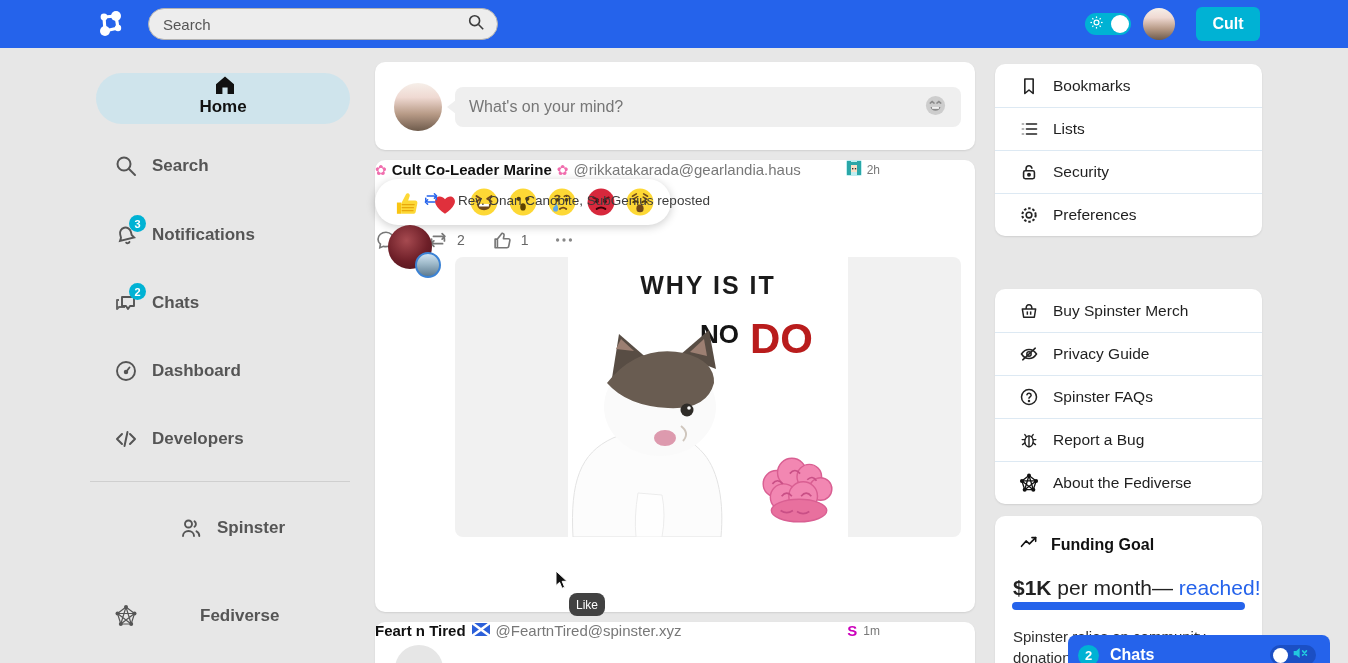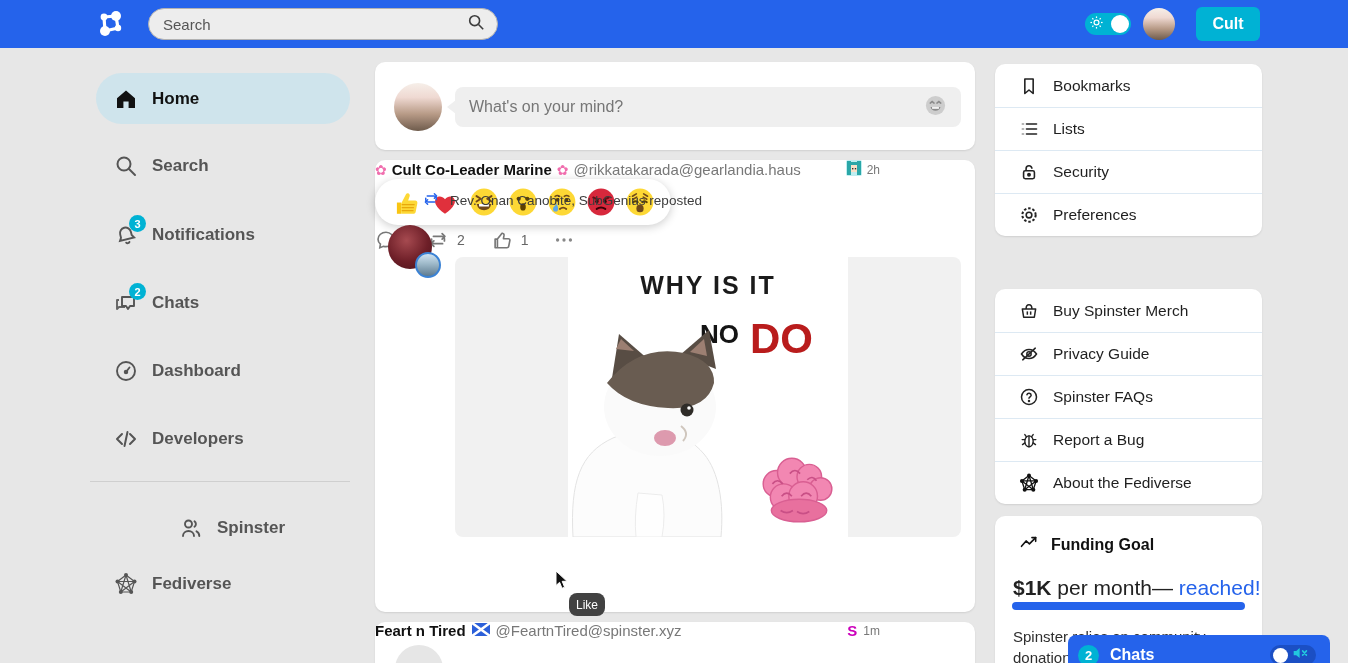--- a/index.html
+++ b/index.html
@@ -22,41 +22,41 @@
   .avatar { border-radius:50%; }
   #nav-avatar { left:1143px; top:8px; width:32px; height:32px;
     background:linear-gradient(180deg,#f6efe9 0%,#efd9d2 30%,#b79a86 65%,#6e5b4c 100%); }
   #post-btn { left:1196px; top:7px; width:64px; height:34px; background:#00b2d4; color:#fff;
     font-weight:bold; font-size:16px; border:none; border-radius:6px; cursor:pointer; }
 
   
   .side-item { left:96px; width:254px; height:40px; display:flex; align-items:center; color:#555;
     font-size:17px; font-weight:bold; cursor:pointer; }
   .side-item .ic { width:24px; height:24px; margin:0 14px 0 18px; position:relative; }
-  .side-item.active { background:#cfe4ec; border-radius:26px; height:51px; color:#111; }
+  .side-item.active { background:#cfe4ec; border-radius:26px; height:51px; color:#111;flex-direction:column; }
   .badge { position:absolute; top:-8px; right:-8px; min-width:17px; height:17px; border-radius:9px;
     background:#00b2d4; color:#fff; font-size:11px; font-weight:bold; display:flex;
     align-items:center; justify-content:center; padding:0 3px; }
   #side-divider { left:90px; top:481px; width:260px; height:1px; background:#cfcfcf; }
 
   
   #composer { left:375px; top:62px; width:600px; height:88px; }
   #composer-avatar { left:19px; top:21px; width:48px; height:48px;
     background:linear-gradient(180deg,#f6efe9 0%,#efd9d2 30%,#b79a86 65%,#6e5b4c 100%); }
   #composer-bubble { left:80px; top:25px; width:506px; height:40px; background:#efefef;
     border-radius:8px; display:flex; align-items:center; padding:0 14px; }
   #composer-bubble:before { content:""; position:absolute; left:-8px; top:13px;
     border:7px solid transparent; border-right:9px solid #efefef; border-left:none; }
   #composer-bubble input { flex:1; border:none; outline:none; background:transparent;
     font-size:16px; color:#444; font-family:"Liberation Sans",sans-serif; }
   #composer-bubble input::placeholder { color:#767676; }
 
   
   #post-card { left:375px; top:160px; width:600px; height:452px; }
-  #repost-row { left:47px; top:30px; display:flex; align-items:center; gap:10px;
+  #repost-row { left:47px; top:30px; display:flex; align-items:center; gap:18px;
     font-size:13.5px; color:#3c3c3c; }
   #post-avatar { left:13px; top:65px; width:44px; height:44px;
     background:radial-gradient(circle at 42% 35%, #a64a50 0%, #6e1f28 55%, #471219 100%); }
   #post-avatar-mini { left:40px; top:92px; width:26px; height:26px; border:2px solid #3b82d4;
     background:linear-gradient(180deg,#cfe3f2 0%,#9db8c8 45%,#5e7b90 100%); }
   #post-name-row { left:80px; top:67px; width:505px; display:flex; align-items:center; gap:5px;
     font-size:15px; white-space:nowrap; }
   .name-flower { color:#f06eae; font-size:14px; }
   .display-name { font-weight:bold; color:#111; }
   .handle { color:#787878; overflow:hidden; text-overflow:ellipsis; }
@@ -228,21 +228,21 @@
   <span class="ic">
     <svg viewBox="0 0 24 24" width="24" height="24" fill="none" stroke="#555" stroke-width="1.9" stroke-linecap="round">
       <circle cx="9.5" cy="8" r="3.5"></circle>
         <path d="M4 20c0-3 2.5-5 5.5-5s5.5 2 5.5 5"></path>
       <path d="M15.5 5.2a3.5 3.5 0 0 1 0 5.6"></path>
         <path d="M17.5 15.3c1.7.8 2.8 2.5 2.8 4.7"></path>
       </svg>
   </span>
   <span>Spinster</span>
 </div>
-<div class="abs side-item" style="top:564px;">
+<div class="abs side-item" style="top:596px;gap:48px;">
   <span class="ic">
     <svg viewBox="0 0 24 24" width="24" height="24">
       <g stroke="#555" stroke-width="1.2" fill="none">
         <path d="M12 3 3.5 9.5 6.8 20h10.4l3.3-10.5z"></path>
         <path d="M12 3 6.8 20M12 3l5.2 17M3.5 9.5h17M3.5 9.5 17.2 20M20.5 9.5 6.8 20"></path>
       </g>
       <g fill="#555">
           <circle cx="12" cy="3" r="2"></circle>
           <circle cx="3.5" cy="9.5" r="2"></circle>
           <circle cx="20.5" cy="9.5" r="2"></circle>

